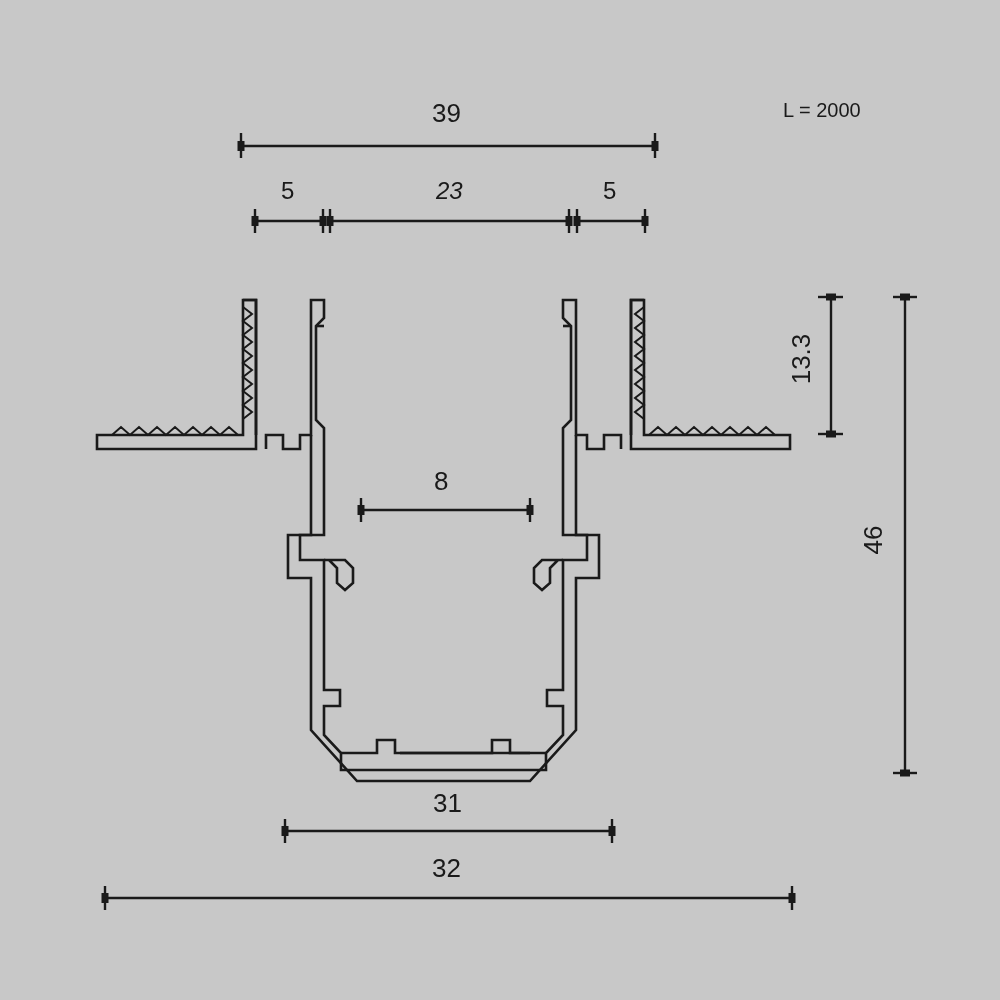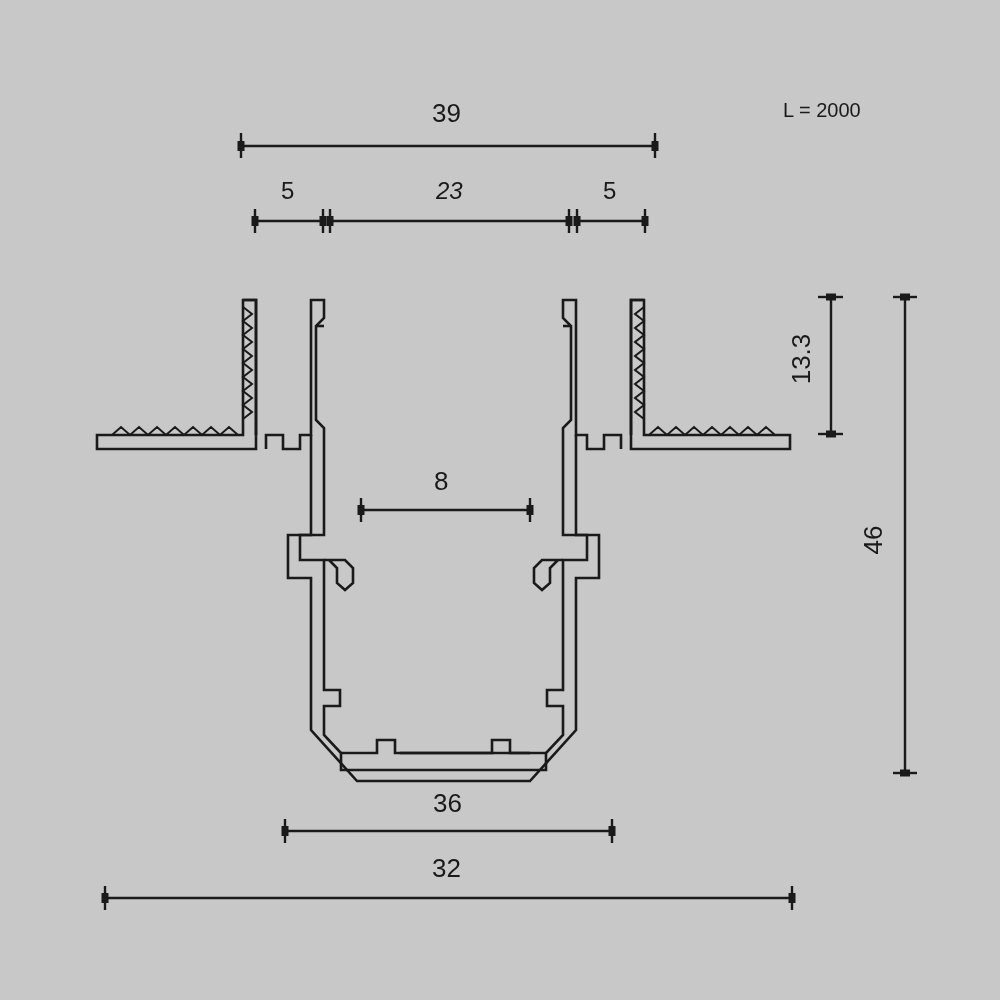--- a/index.html
+++ b/index.html
@@ -270,19 +270,19 @@
   <div class="dimtext small" style="left:281px; top:179px;">5</div>
   <div class="dimtext small" style="left:436px; top:179px;font-style:italic;">23</div>
   <div class="dimtext small" style="left:603px; top:179px;">5</div>
 
   <div class="dimtext" style="left:434px; top:468px;">8</div>
 
   <div class="dimtext vert" style="left:776px; top:346px; transform:rotate(-90deg);">13.3</div>
 
   <div class="dimtext vert" style="left:859px; top:527px; transform:rotate(-90deg);">46</div>
 
-  <div class="dimtext" style="left:433px; top:790px;">36</div>
+  <div class="dimtext" style="left:433px; top:790px;">31</div>
 
   <div class="dimtext" style="left:432px; top:855px;">32</div>
 
   <div class="dimtext label-L" style="left:783px; top:100px;">L = 2000</div>
 
 </div>
 
 </body></html>

